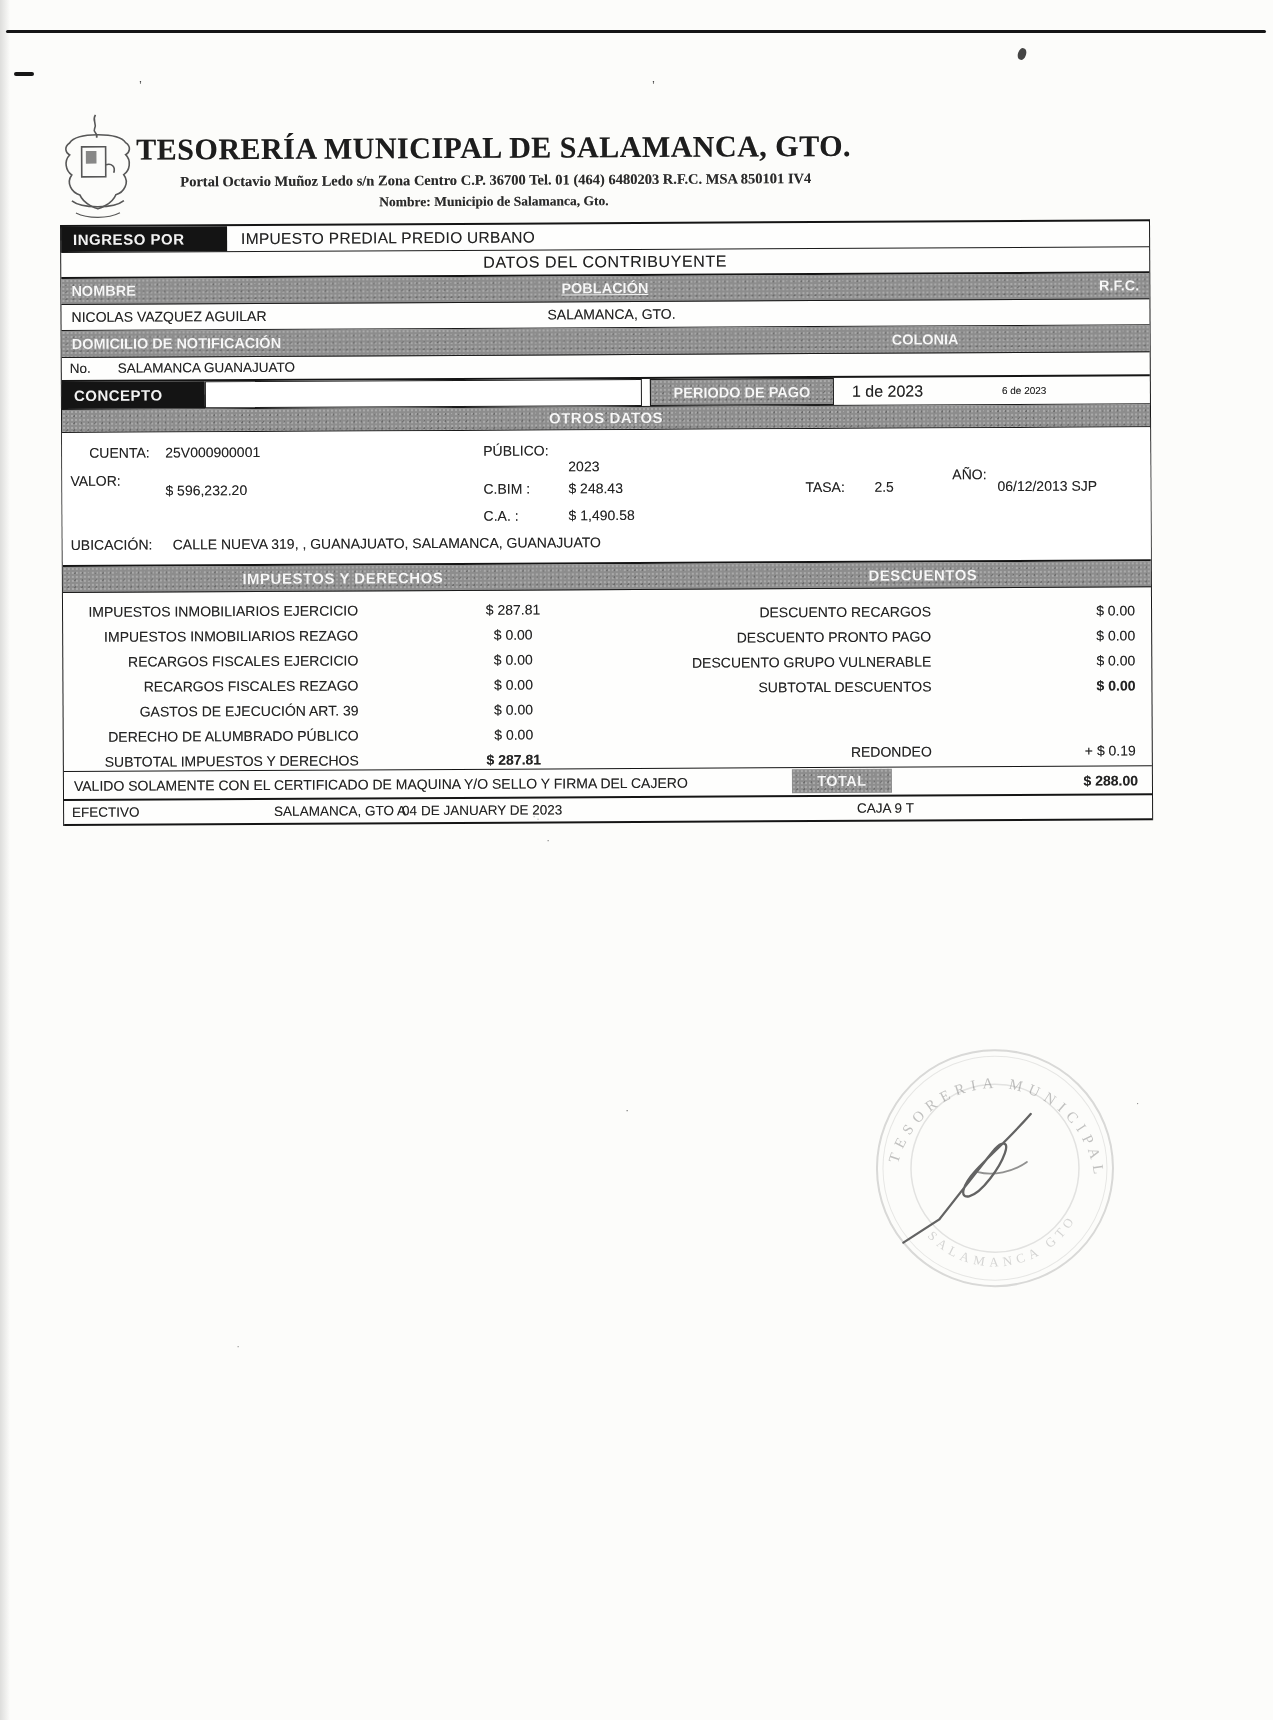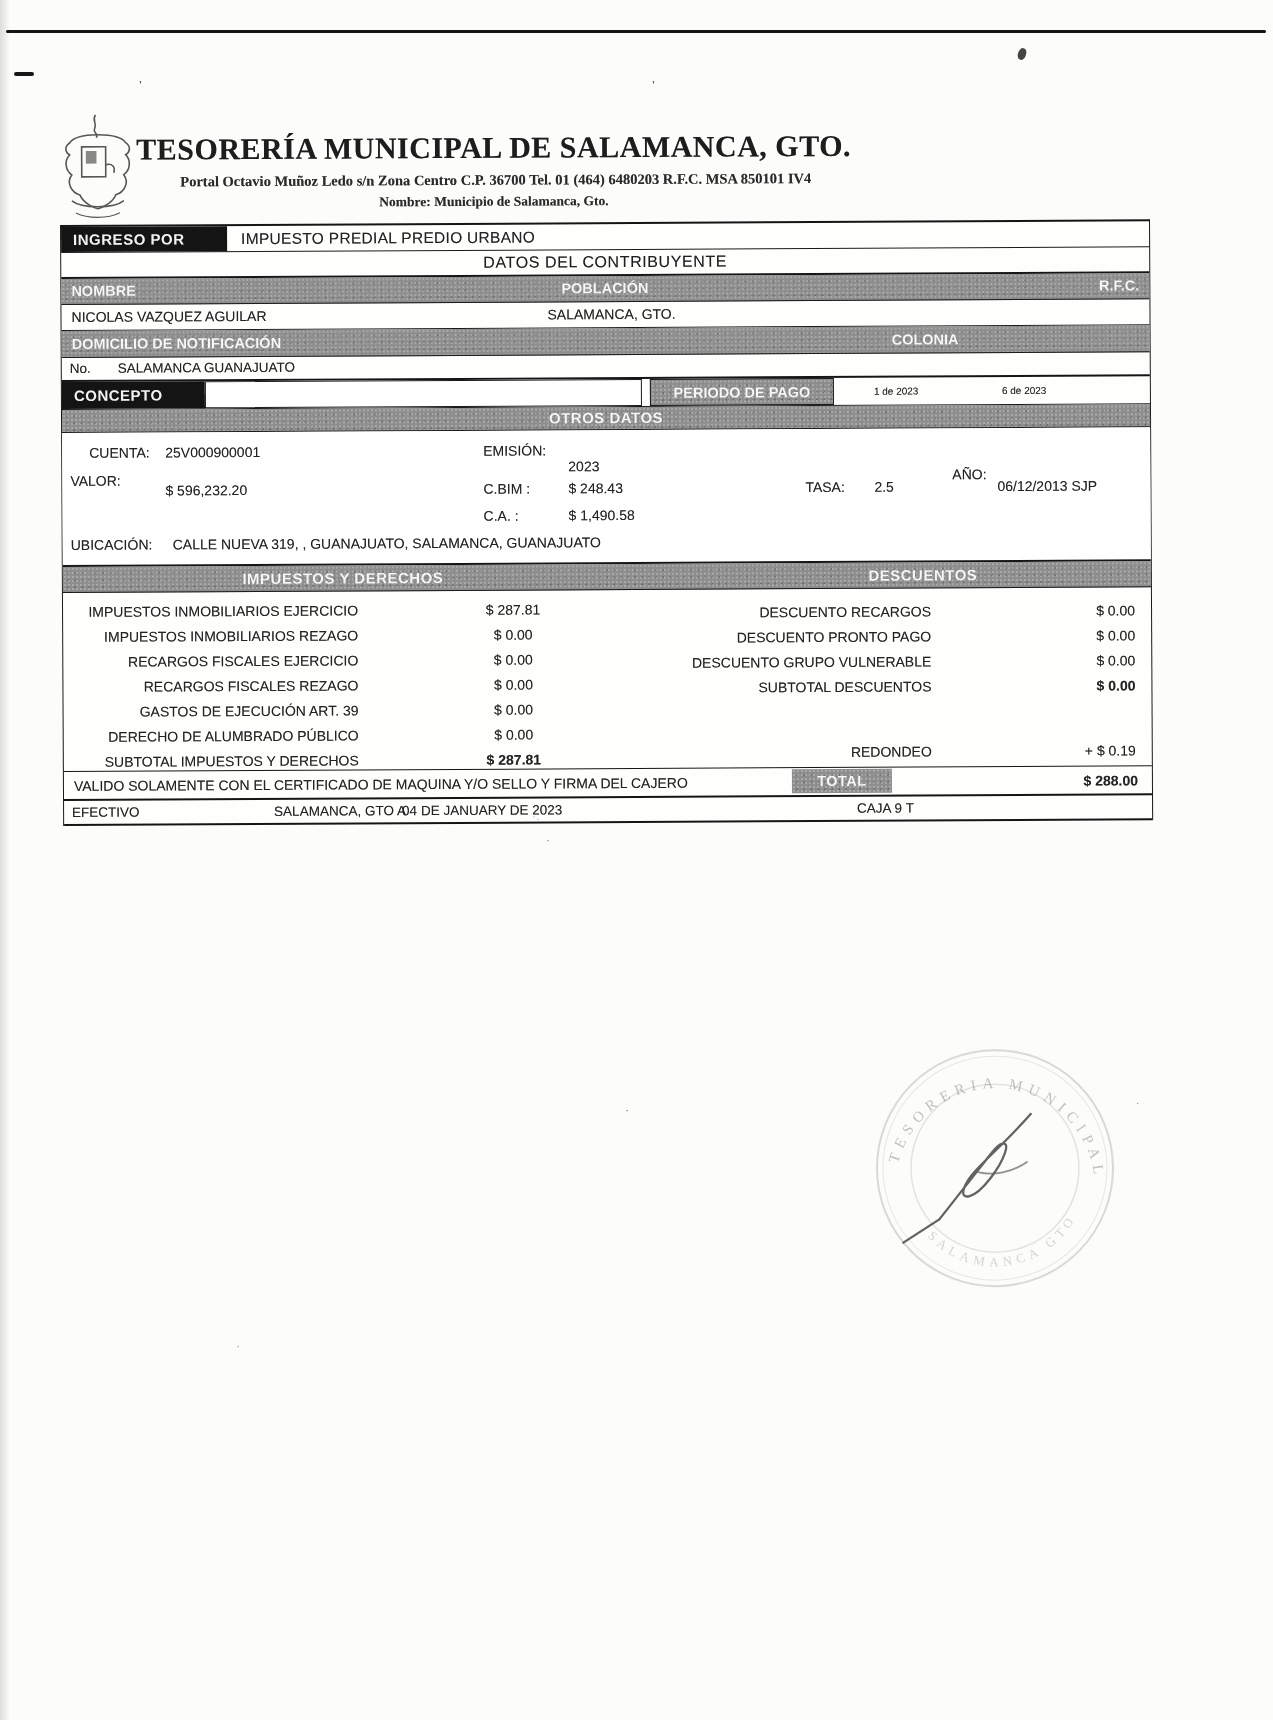--- a/index.html
+++ b/index.html
@@ -52,41 +52,41 @@
     border-top:2.5px solid #151515; background:rgba(255,255,255,.6); }
   .row { position:relative; }
   .r-ingreso { height:25px; border-bottom:1.5px solid #1a1a1a; display:flex; align-items:center; }
   .r-ingreso .lbl { width:166px; height:100%; display:flex; align-items:center;
     padding-left:12px; box-sizing:border-box; font-size:15px; letter-spacing:.5px; }
   .r-ingreso .val { margin-left:14px; font-size:15.5px; letter-spacing:.3px; }
   .r-datos { height:24px; line-height:24px; border-bottom:2px solid #151515;
     text-align:center; font-size:16px; letter-spacing:.6px; color:#1f1f1f; }
   .r-gray1 { height:25px; line-height:25px; border-bottom:1.5px solid #1a1a1a; font-size:14.5px; }
   .r-gray1 .h-nombre { position:absolute; left:10px; }
-  .r-gray1 .h-pobla { position:absolute; left:500px; }
+  .r-gray1 .h-pobla { position:absolute; left:500px;text-decoration:underline; }
   .r-gray1 .h-rfc { position:absolute; right:10px; }
   .r-vals1 { height:25px; line-height:25px; border-bottom:1.5px solid #1a1a1a; font-size:14px; }
   .r-vals1 .v-nombre { position:absolute; left:10px; }
   .r-vals1 .v-pobla { position:absolute; left:486px; }
   .r-gray2 { height:26px; line-height:26px; border-bottom:1.5px solid #1a1a1a; font-size:14.5px; }
   .r-gray2 .h-dom { position:absolute; left:10px; }
   .r-gray2 .h-col { position:absolute; left:830px; }
   .r-no { height:22px; line-height:22px; border-bottom:2px solid #151515; font-size:13.5px; }
   .r-no .h-no { position:absolute; left:8px; }
   .r-no .v-dom { position:absolute; left:56px; }
   .r-concepto { height:27px; border-bottom:1.5px solid #1a1a1a; }
   .r-concepto .lbl { position:absolute; left:0; top:0; width:143px; height:100%;
     display:flex; align-items:center; padding-left:12px; box-sizing:border-box;
     font-size:15px; letter-spacing:.5px; }
   .r-concepto .inputbox { position:absolute; left:143px; top:0; width:437px; height:100%;
     box-sizing:border-box; border:1.5px solid #1a1a1a; background:#fff; }
   .r-concepto .periodo { position:absolute; left:588px; top:0; width:184px; height:100%;
     display:flex; align-items:center; justify-content:center; font-size:14.5px;
     border:1.5px solid #1a1a1a; box-sizing:border-box; }
-  .r-concepto .p1 { position:absolute; left:812px; top:0; line-height:27px; font-size:10px; }
+  .r-concepto .p1 { position:absolute; left:790px; top:0; line-height:27px; font-size:16px; }
   .r-concepto .p2 { position:absolute; left:940px; top:0; line-height:27px; font-size:10px; }
   .r-otros { height:22px; line-height:22px; border-bottom:1.5px solid #1a1a1a;
     text-align:center; font-size:15px; letter-spacing:.5px; }
   .r-data { height:132px; border-bottom:2px solid #151515; font-size:14px; background:#fff; }
   .r-data span { position:absolute; white-space:nowrap; }
   .r-secband { height:25px; line-height:25px; border-bottom:1.5px solid #1a1a1a; font-size:15px; }
   .r-secband .s1 { position:absolute; left:0; width:560px; text-align:center; letter-spacing:.5px; }
   .r-secband .s2 { position:absolute; left:640px; width:440px; text-align:center; letter-spacing:.5px; }
   .r-items { height:178px; font-size:14px; }
   .items-left { position:absolute; left:0; top:6px; width:560px; }
@@ -183,21 +183,21 @@
         <div class="periodo band t">PERIODO DE PAGO</div>
         <span class="p1 t">1 de 2023</span>
         <span class="p2 t">6 de 2023</span>
       </div>
 
       <div class="row r-otros band t">OTROS DATOS</div>
 
       <div class="row r-data">
         <span class="t" style="left:8px; top:12px;margin-left:19px;">CUENTA:</span>
         <span class="t" style="left:103px; top:12px;">25V000900001</span>
-        <span class="t" style="left:421px; top:12px;">EMISIÓN:</span>
+        <span class="t" style="left:421px; top:12px;">PÚBLICO:</span>
         <span class="t" style="left:506px; top:28px;">2023</span>
 
         <span class="t" style="left:8px; top:40px;">VALOR:</span>
         <span class="t" style="left:103px; top:50px;">$ 596,232.20</span>
         <span class="t" style="left:421px; top:50px;">C.BIM  :</span>
         <span class="t" style="left:506px; top:50px;">$ 248.43</span>
         <span class="t" style="left:743px; top:50px;">TASA:</span>
         <span class="t" style="left:812px; top:50px;">2.5</span>
         <span class="t" style="left:890px; top:38px;text-align:right;">AÑO:</span>
         <span class="t" style="left:935px; top:50px;">06/12/2013 SJP</span>

